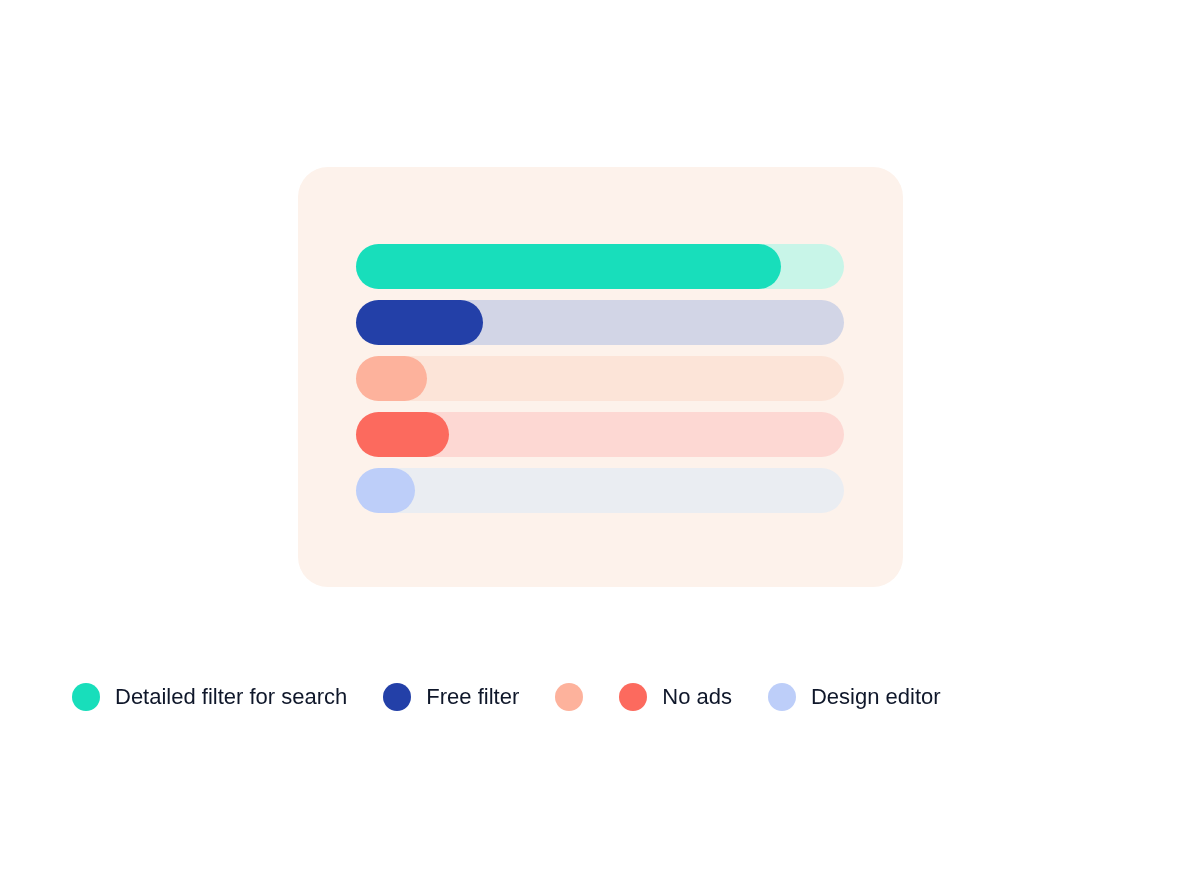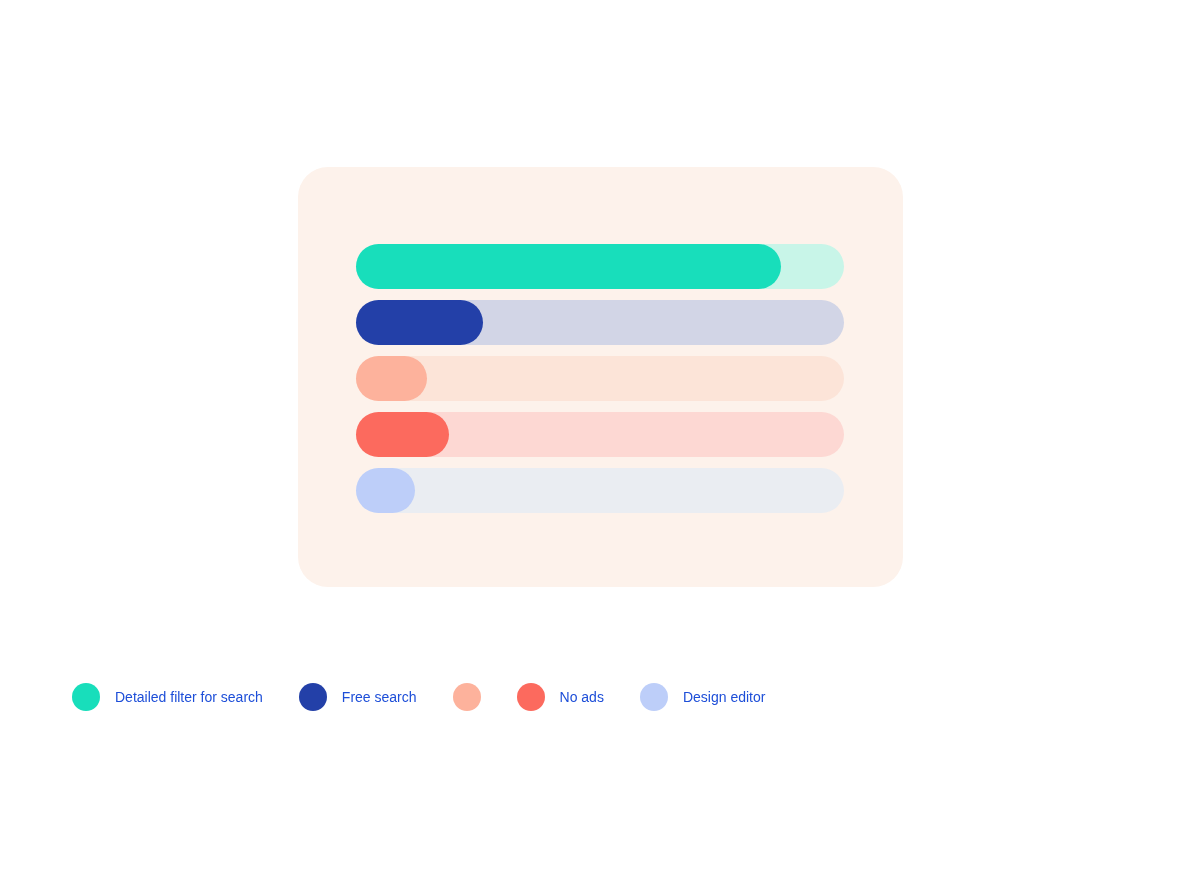--- a/index.html
+++ b/index.html
@@ -89,23 +89,23 @@
 
   .legend-dot {
     width: 28px;
     height: 28px;
     border-radius: 50%;
     flex: 0 0 auto;
   }
 
   .legend-label {
     margin-left: 15px;
-    font-size: 14px;
+    font-size: 22px;
     line-height: 28px;
-    color: #1d4ed8;
+    color: #0f172a;
     white-space: nowrap;
     font-family: "Liberation Sans", sans-serif;
   }
 </style>
 </head>
 <body style="background: rgb(255, 255, 255);">
 
 <div id="chart-root">
 
   <div class="chart-card" style="background: rgb(253, 242, 235);">
@@ -141,21 +141,21 @@
 
   <div class="legend">
 
     <div class="legend-item">
       <span class="legend-dot" style="background-color: rgb(24, 222, 187);"></span>
       <span class="legend-label">Detailed filter for search</span>
     </div>
 
     <div class="legend-item">
       <span class="legend-dot" style="background-color: rgb(35, 64, 168);"></span>
-      <span class="legend-label">Free search</span>
+      <span class="legend-label">Free filter</span>
     </div>
 
     <div class="legend-item">
       <span class="legend-dot" style="background-color: rgb(253, 178, 156);"></span>
     </div>
 
     <div class="legend-item">
       <span class="legend-dot" style="background-color: rgb(252, 106, 94);"></span>
       <span class="legend-label">No ads</span>
     </div>

